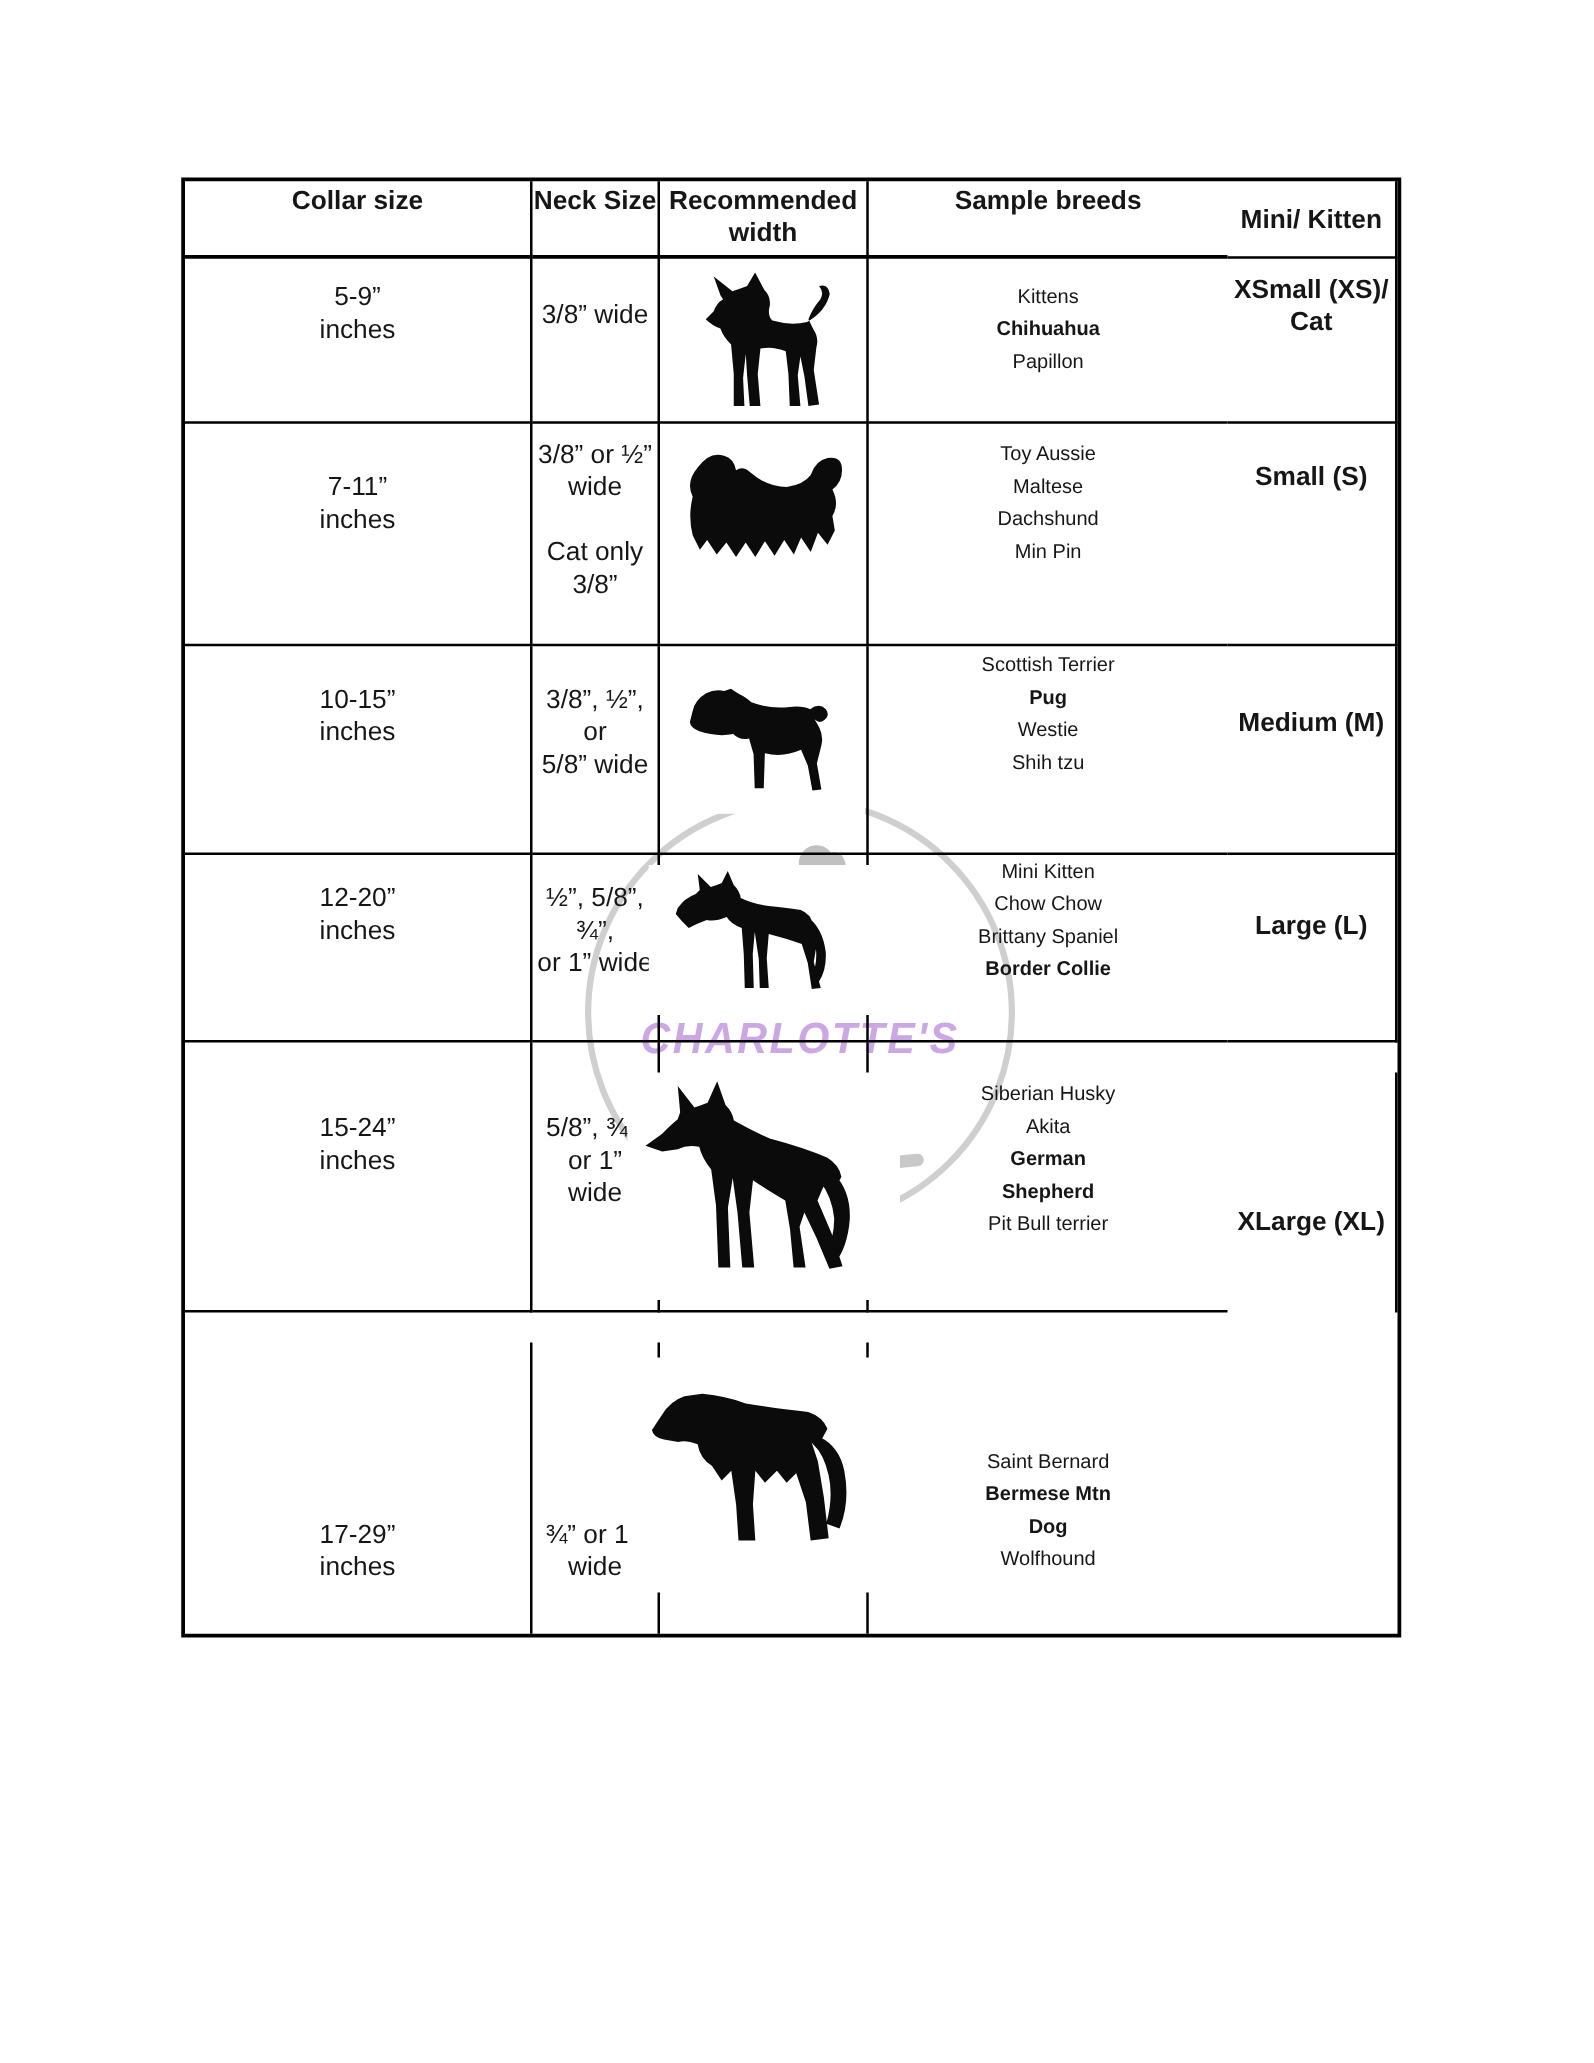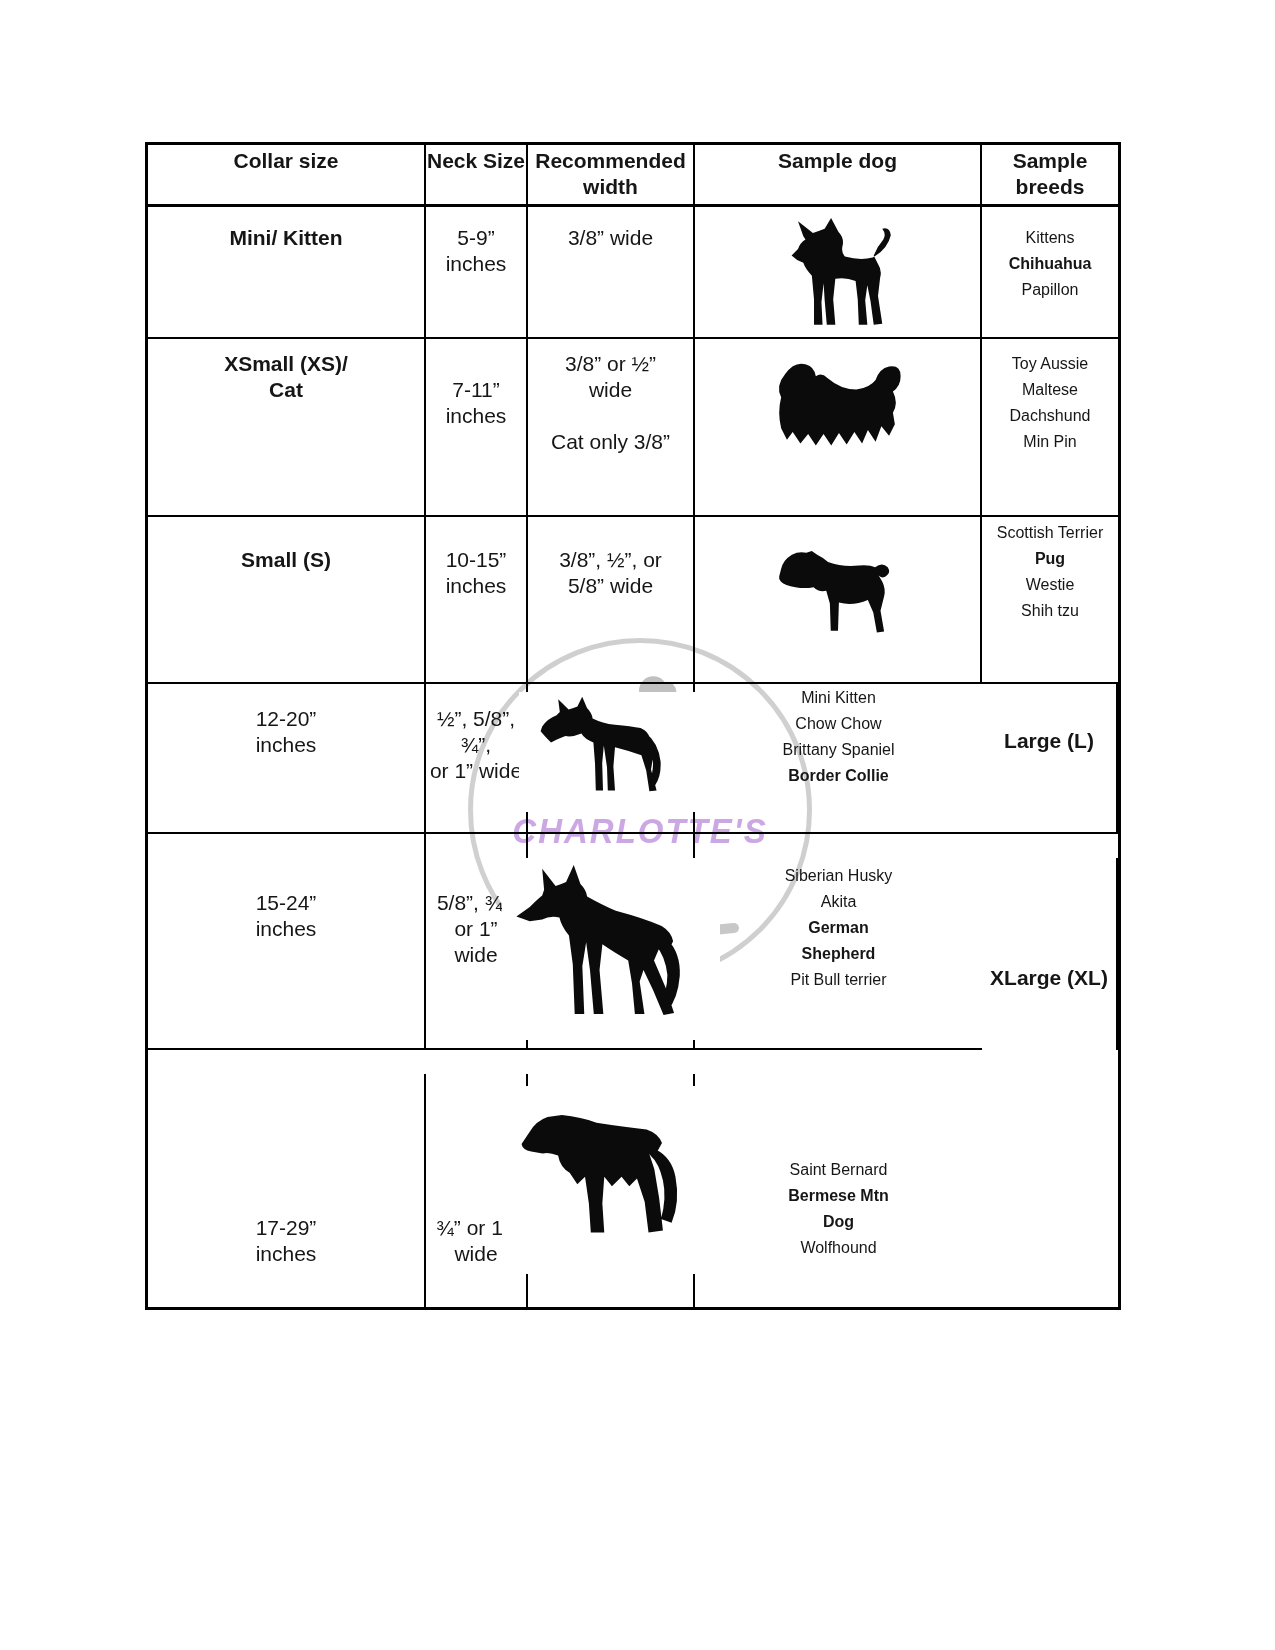--- a/index.html
+++ b/index.html
@@ -69,27 +69,26 @@
         <circle cx="72" cy="68" r="5"></circle>
     </g>
   </svg>
 </div>
 
 <div class="chart">
 
   <div class="cell hd">Collar size</div>
   <div class="cell hd">Neck Size</div>
   <div class="cell hd">Recommended width</div>
-  <div class="cell hd">Sample dog</div>
   <div class="cell hd lastcol">Sample breeds</div>
 
   <div class="cell collar" style="padding-top:18px">Mini/ Kitten</div>
   <div class="cell" style="padding-top:18px">5-9”
 inches</div>
-  <div class="cell" style="padding-top:18px">3/8” wide</div>
+  <div class="cell" style="padding-top:32px">3/8” wide</div>
   <div class="cell dogcell" style="padding-top:4px">
     <div class="imgbox" style="width:142px;height:124px">
       <svg class="dog-svg" width="126" height="112" viewBox="0 0 115 105" preserveAspectRatio="xMidYMid meet">
         <path d="M14,36 L20,30 Q22,24 27,21 L25,18 L20,4 L34,15 L40,13 L45,11 L51,1 L58,14 Q63,19 62,26 Q60,33 64,37 Q78,41 90,38 Q104,30 107,17 Q106,9 99,11 Q103,16 100,21 Q94,28 91,36 L95,44 Q99,50 97,57 L95,74 L99,100 L91,101 L88,79 L85,64 L83,78 L85,101 L77,101 L76,77 L74,60 Q64,56 55,58 L53,77 L55,101 L47,101 L45,78 L44,62 L42,80 L43,101 L35,101 L35,77 L33,55 Q27,49 25,43 Q19,41 14,36 Z"></path>
       </svg>
     </div>
   </div>
   <div class="cell lastcol breeds" style="padding-top:18px">
     <div>Kittens</div>
     <div class="b">Chihuahua</div>
@@ -130,20 +129,21 @@
       </svg>
     </div>
   </div>
   <div class="cell lastcol breeds" style="padding-top:3px">
     <div>Scottish Terrier</div>
     <div class="b">Pug</div>
     <div>Westie</div>
     <div>Shih tzu</div>
   </div>
 
+  <div class="cell collar" style="padding-top:49px">Medium (M)</div>
   <div class="cell" style="padding-top:22px">12-20”
 inches</div>
   <div class="cell" style="padding-top:22px">½”, 5/8”, ¾”,
 or 1” wide</div>
   <div class="cell dogcell" style="padding-top:8px">
     <div class="imgbox" style="width:184px;height:120px">
       <svg class="dog-svg" width="172" height="112" viewBox="0 0 190 140" preserveAspectRatio="xMidYMid meet">
         <path d="M7,44 L9,38 Q16,28 27,24 L31,20 L29,4 L42,17 L48,15 L53,13 L59,1 L65,15 Q71,21 72,28 Q84,34 100,36 Q120,38 132,40 Q142,44 144,54 L148,74 L145,92 L152,118 L143,119 L139,93 L133,74 Q116,68 100,64 L98,88 L100,118 L91,118 L90,89 L86,62 L84,84 L85,118 L76,118 L75,84 L73,58 Q62,54 58,47 Q46,52 38,50 L28,54 L20,58 L13,51 L7,44 Z M138,46 Q154,58 157,82 Q158,100 150,112 L143,108 Q149,92 147,78 Q144,60 133,50 Z"></path>
       </svg>
     </div>

